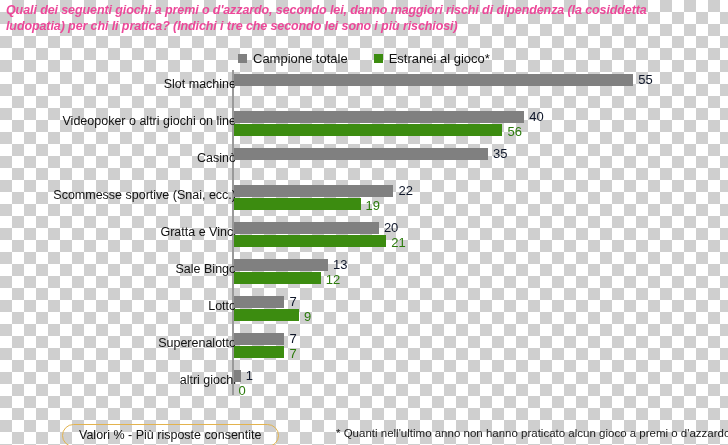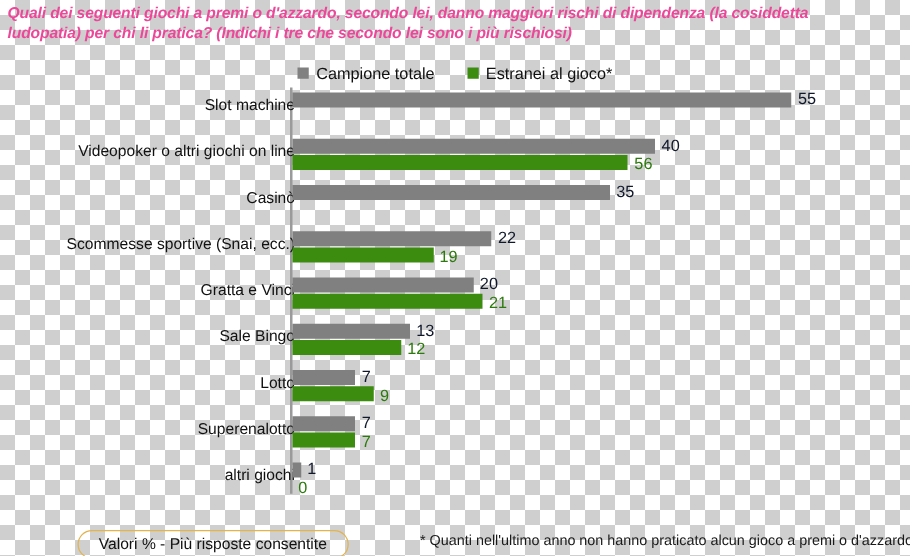--- a/index.html
+++ b/index.html
@@ -110,21 +110,21 @@
         </div>
     </div>
   </div>
 
   <div class="row" style="top:111px">
     <div class="cat-label">Scommesse sportive (Snai, ecc.)</div>
     <div class="bars">
       <div class="bar total" style="width: 159.94px;">
           <span class="val">22</span>
         </div>
-      <div class="bar green" style="width: 113px;">
+      <div class="bar green" style="width: 127px;">
           <span class="val">19</span>
         </div>
     </div>
   </div>
 
   <div class="row" style="top:148px">
     <div class="cat-label">Gratta e Vinci</div>
     <div class="bars">
       <div class="bar total" style="width: 145.4px;">
           <span class="val">20</span>

